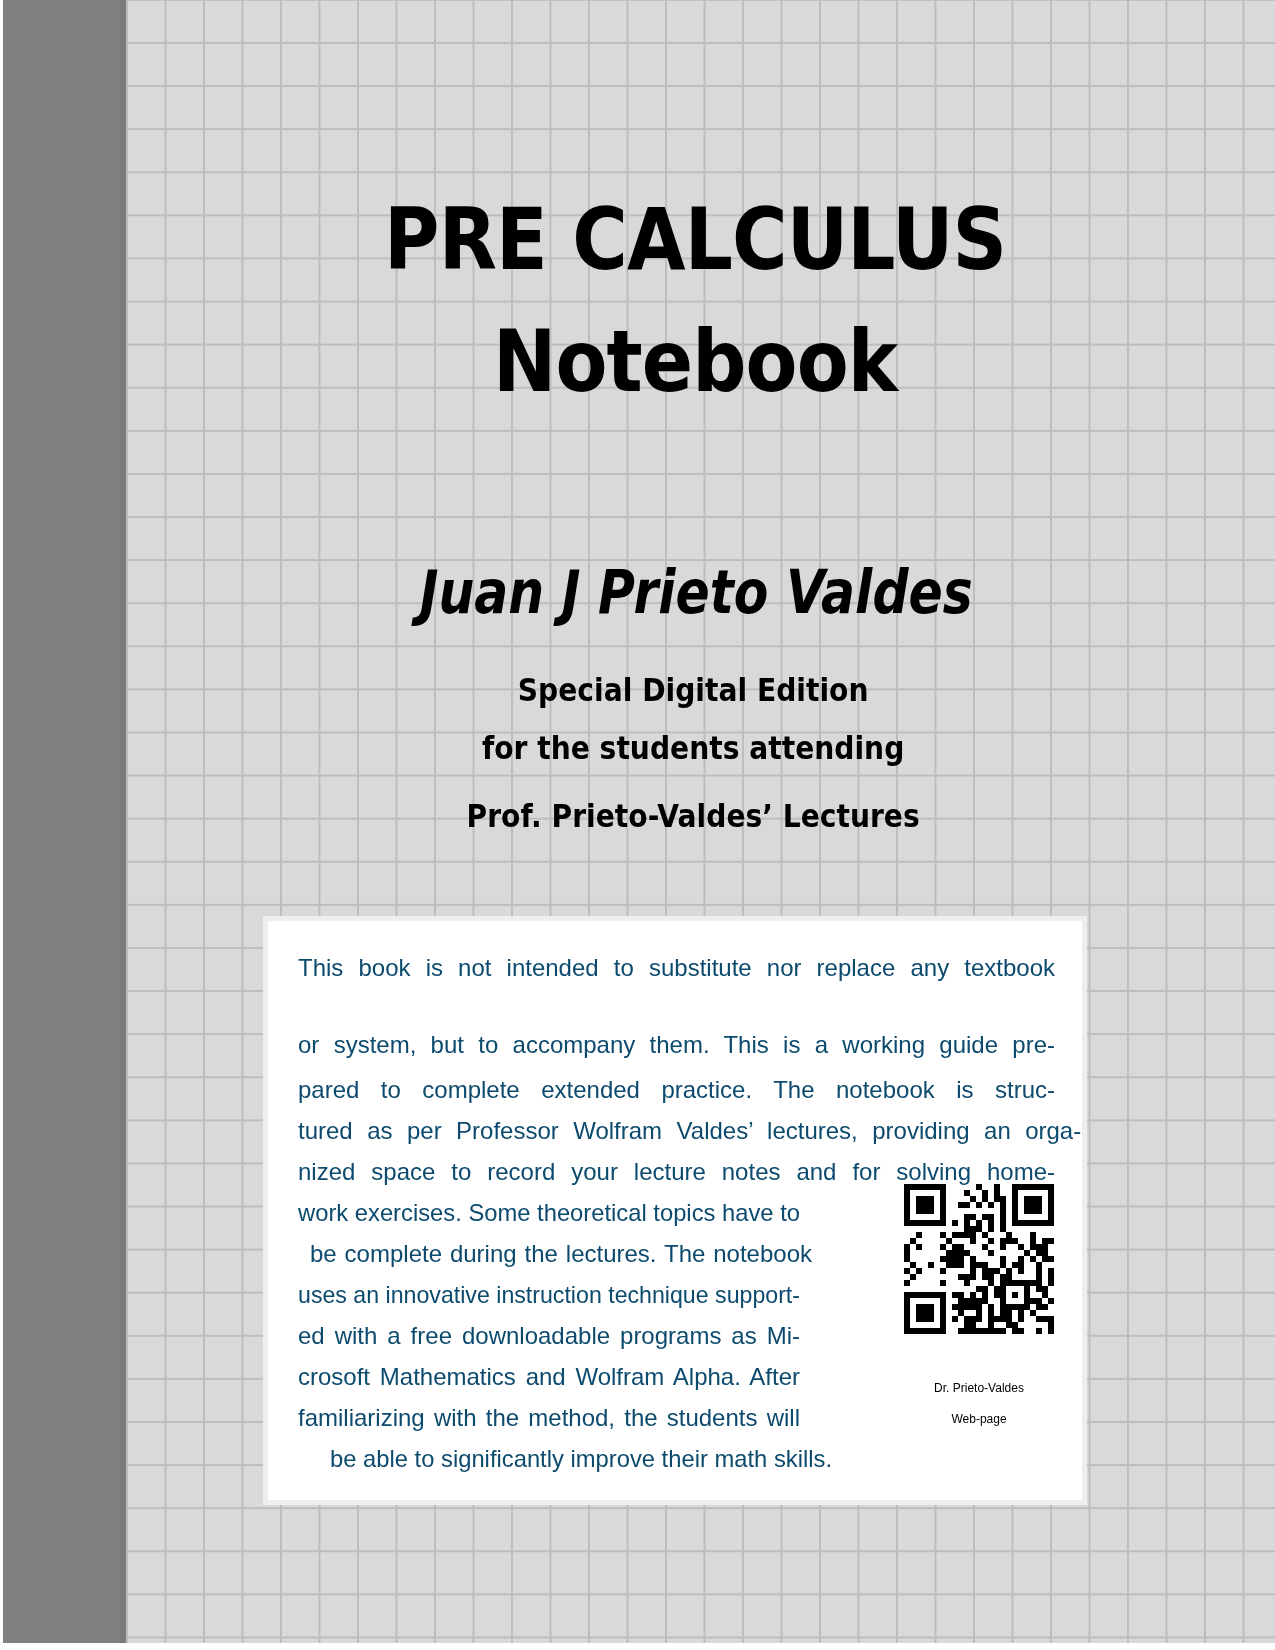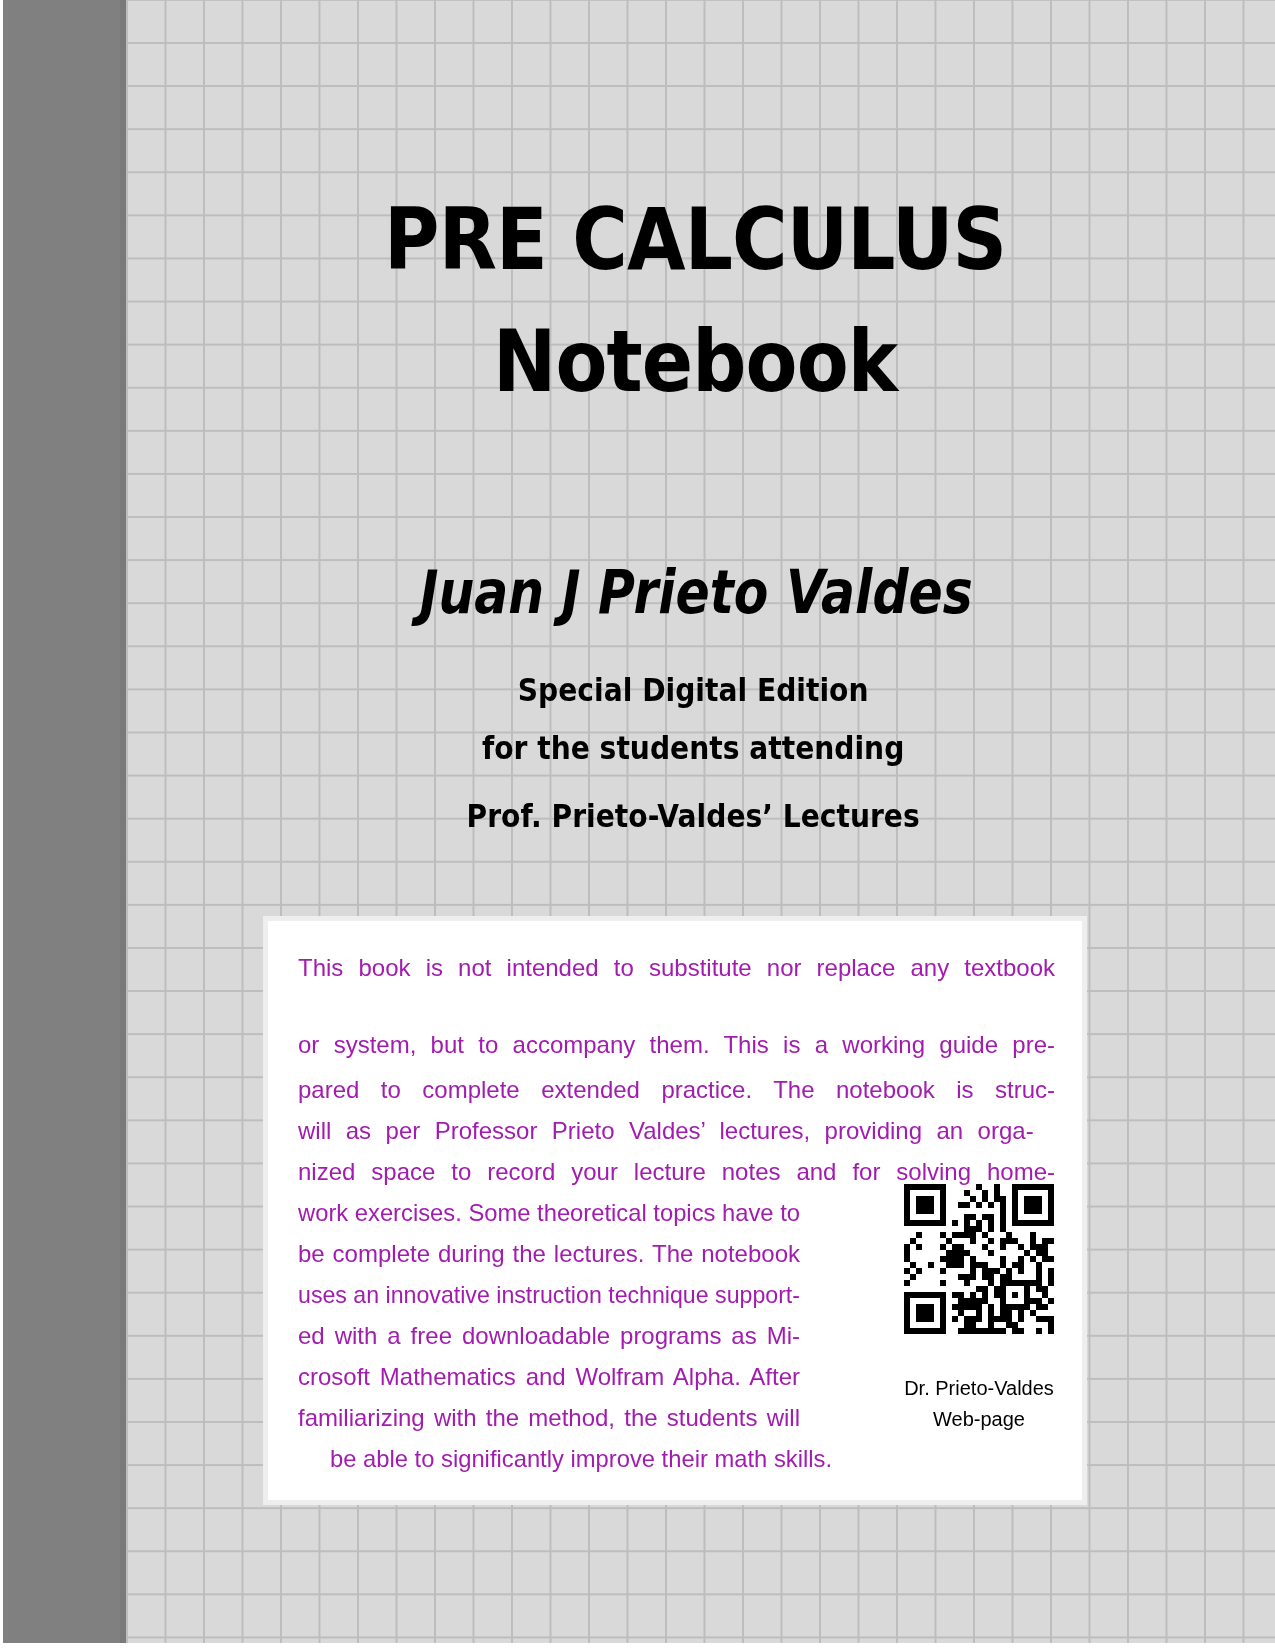--- a/index.html
+++ b/index.html
@@ -49,37 +49,37 @@
   .sub.s2 { top: 732px; }
   .sub.s3 { top: 800px; }
 
   .infobox {
     position: absolute; left: 263px; top: 916px; width: 824px; height: 589px;
     box-sizing: border-box; background: #ffffff; border: 5px solid #eeeeee;
   }
   .para {
     position: absolute; left: 30px; top: 26px; width: 757px;
     font-family: "Liberation Sans", sans-serif; font-size: 24px; line-height: 41px;
-    color: #a21caf; text-align: justify;
+    color: #0c4a6e; text-align: justify;
   }
   .para .line {
     display: block; text-align: justify; text-align-last: justify; white-space: nowrap;
     height: 41px;
   }
   .para .line.narrow { width: 502px; }
   .para .line.last { text-align-last: left; }
   .line-inner { display: inline-block; transform-origin: 0 0; }
 
   .qr-wrap {
     position: absolute; left: 636px; top: 263px; width: 150px; height: 150px;
   }
   .qr-wrap svg { width: 150px; height: 150px; display: block; }
   .qr-caption {
     position: absolute; left: 596px; top: 452px; width: 230px; text-align: center;
-    font-family: "Liberation Sans", sans-serif; font-size: 20px; line-height: 31px; color: #000;
+    font-family: "Liberation Sans", sans-serif; font-size: 12px; line-height: 31px; color: #000;
   }
 </style>
 </head>
 <body>
 
 <div class="spine"></div>
 <div class="spine-edge"></div>
 
 <div class="cover"></div>
 
@@ -90,24 +90,24 @@
 
 <div class="sub s1">Special Digital Edition</div>
 <div class="sub s2">for the students attending</div>
 <div class="sub s3">Prof. Prieto-Valdes’ Lectures</div>
 
 <div class="infobox">
   <div class="para">
     <span class="line" style="text-align: left;"><span class="line-inner" style="word-spacing: 8.45781px;">This book is not intended to substitute nor replace any textbook</span></span>
     <span class="line" style="text-align: left;"><span class="line-inner" style="word-spacing: 7.61932px; margin-top: 36px;">or system, but to accompany them. This is a working guide pre-</span></span>
     <span class="line" style="text-align: left; margin-top: 40px;"><span class="line-inner" style="word-spacing: 14.8008px;">pared to complete extended practice. The notebook is struc-</span></span>
-    <span class="line" style="text-align: left;"><span class="line-inner" style="word-spacing: 7.77604px;">will as per Professor Prieto Valdes’ lectures, providing an orga-</span></span>
+    <span class="line" style="text-align: left;"><span class="line-inner" style="word-spacing: 7.77604px;">tured as per Professor Wolfram Valdes’ lectures, providing an orga-</span></span>
     <span class="line" style="text-align: left;"><span class="line-inner" style="word-spacing: 9.26406px;">nized space to record your lecture notes and for solving home-</span></span>
     <span class="line narrow" style="text-align: left;"><span class="line-inner" style="transform: scaleX(0.990321);">work exercises.  Some theoretical topics have to</span></span>
-    <span class="line narrow" style="text-align: left;"><span class="line-inner" style="word-spacing: 1.24219px;">be complete during the lectures. The notebook</span></span>
+    <span class="line narrow" style="text-align: left;"><span class="line-inner" style="word-spacing: 1.24219px; margin-left: 12px;">be complete during the lectures. The notebook</span></span>
     <span class="line narrow" style="text-align: left;"><span class="line-inner" style="transform: scaleX(0.964805);">uses an innovative instruction technique support-</span></span>
     <span class="line narrow" style="text-align: left;"><span class="line-inner" style="word-spacing: 3.29688px;">ed with a free downloadable programs as Mi-</span></span>
     <span class="line narrow" style="text-align: center;"><span class="line-inner" style="word-spacing: 3.1125px;">crosoft Mathematics and Wolfram Alpha. After</span></span>
     <span class="line narrow" style="text-align: left;"><span class="line-inner" style="word-spacing: 2.51823px;">familiarizing with the method, the students will</span></span>
     <span class="line narrow last" style="text-align: left; margin-left: 32px;"><span class="line-inner" style="transform: scaleX(0.990352);">be able to significantly improve their math skills.</span></span>
   </div>
 
   <div class="qr-wrap">
     <svg id="qr-svg" viewBox="0 0 25 25" shape-rendering="crispEdges" xmlns="http://www.w3.org/2000/svg">
         <rect x="0" y="0" width="1" height="1" fill="#000"></rect>

